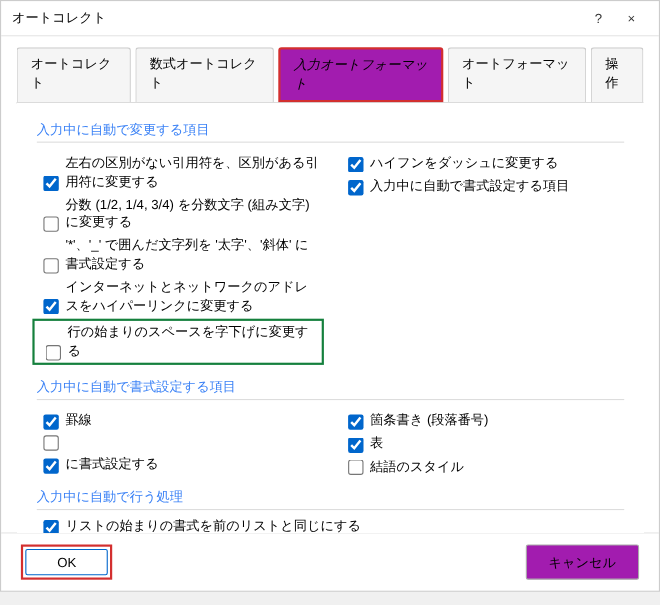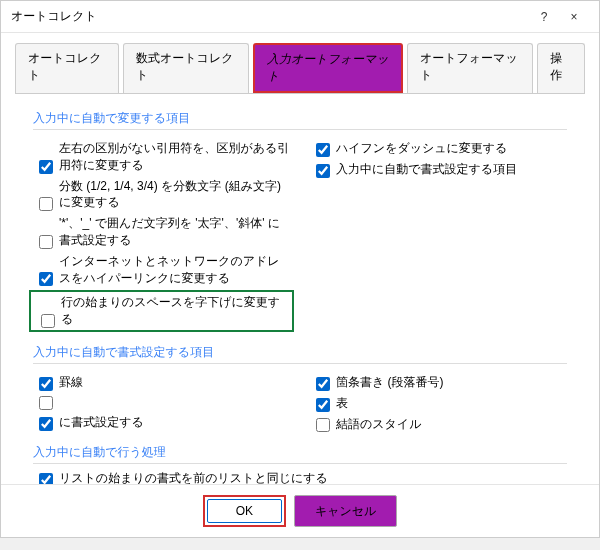--- a/index.html
+++ b/index.html
@@ -13,21 +13,21 @@
     .tab.active { background: #a21caf; font-style: italic; }
     .highlight-box { border: 2px solid #d32f2f; }
     .content { flex: 1; padding: 8px 18px; overflow: auto; border-top: 1px solid #ccc; margin: 0 14px; background: #fff; }
     .section-title { font-size: 12px; margin: 8px 0 6px 0; color: #3b82f6; border-bottom: 1px solid #ddd; padding-bottom: 2px; }
     .two-col { display: flex; gap: 20px; }
     .col { flex: 1; }
     .chk-row { display: flex; align-items: flex-end; margin: 4px 0; padding-left: 6px; }
     .chk { width: 14px; height: 14px; margin-right: 6px; margin-top: 1px; accent-color: #0066cc; flex-shrink: 0; }
     .chk-label { font-size: 12px; line-height: 1.4; }
     .highlight-row { border: 2px solid #15803d; padding: 2px 10px; margin-left: -4px; margin-right: -4px; }
-    .footer { display: flex; justify-content: center; padding: 10px 18px; gap: 8px; border-top: 1px solid #e5e5e5; }
+    .footer { display: flex; justify-content: space-between; padding: 10px 18px; gap: 8px; border-top: 1px solid #e5e5e5; }
     .btn { padding: 5px 20px; border: 1px solid #aaa; background: #a21caf; cursor: pointer; font-size: 12px; border-radius: 2px; }
     .btn-primary-wrap { border: 2px solid #d32f2f; padding: 2px; }
     .btn-primary { padding: 4px 28px; border: 1px solid #0066cc; background: #fff; }
   </style>
 </head>
 <body>
 
 <div class="window">
   <div class="titlebar">
     <span class="title">オートコレクト</span>

